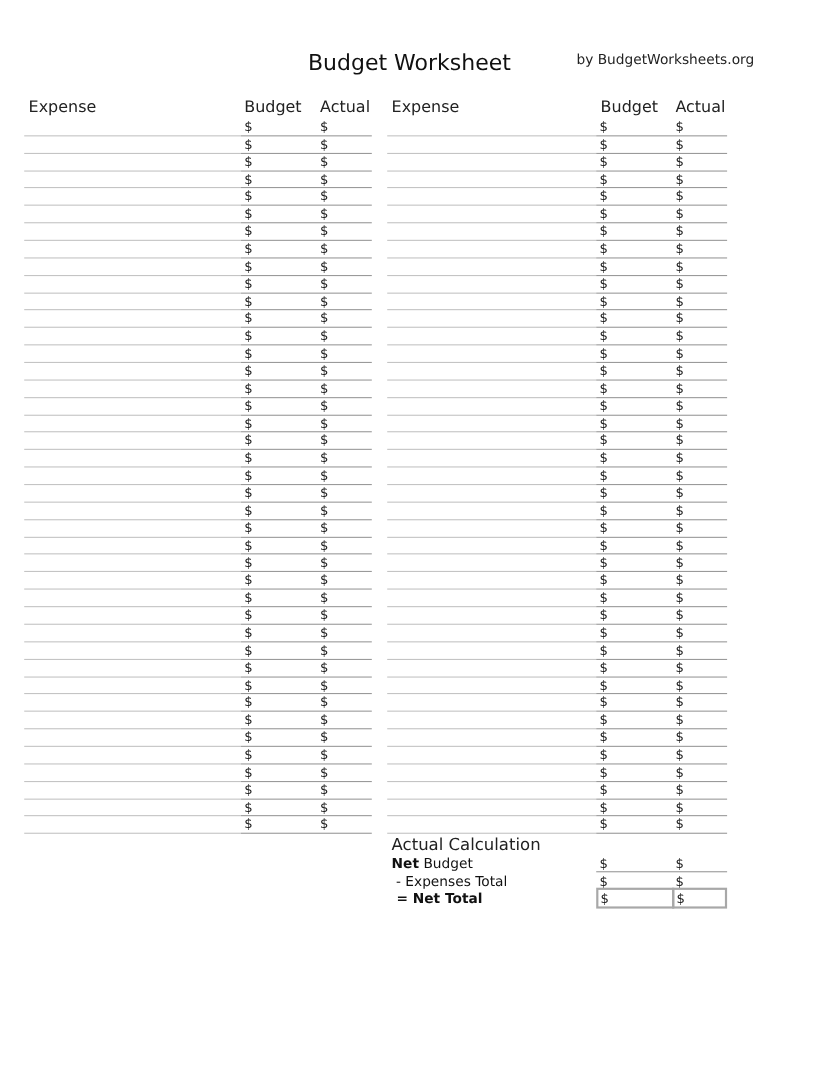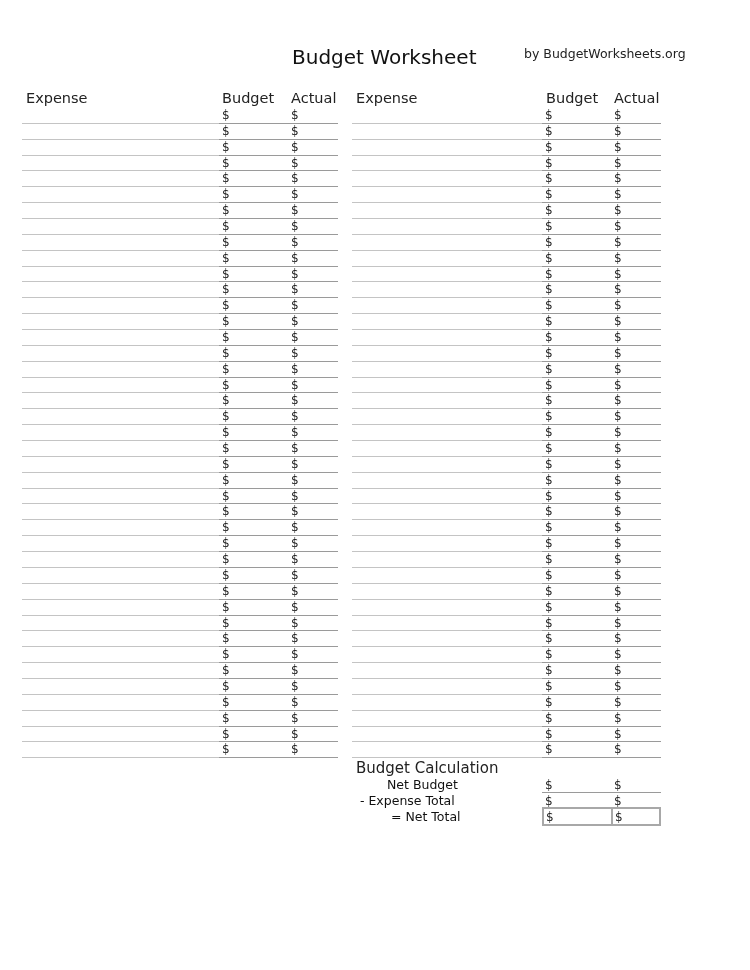--- a/index.html
+++ b/index.html
@@ -1,28 +1,28 @@
 <!DOCTYPE html>
 <html><head>
 <meta charset="utf-8">
 <style>
   html, body { margin:0; padding:0; background:#ffffff; }
   body { width:750px; height:970px; position:relative; overflow:hidden;
          font-family:"DejaVu Sans", sans-serif; color:#111; }
-  .title { position:absolute; left:292px; top:45px; font-size:20px; color:#111; }
+  .title { position:absolute; left:280px; top:45px; font-size:20px; color:#111; }
   .byline { position:absolute; left:524px; top:46px; font-size:12.5px; color:#222; }
   .col-head { position:absolute; top:90px; font-size:14.5px; color:#222; }
   .table { position:absolute; top:108px; }
   .row { position:relative; height:15.87px; }
   .row .line { position:absolute; left:0; right:0; bottom:0; height:1px; background:#c4c4c4; }
   .row .line.dark { background:#9a9a9a; }
   .row .cell { position:absolute; top:0; font-size:12px; line-height:14px; color:#222; }
   .sum-title { position:absolute; left:356px; top:759px; font-size:15px; color:#222; }
   .sum-row { position:absolute; font-size:12.5px; color:#111; }
-  .sum-row b { font-weight:normal;margin-left:31px; }
+  .sum-row b { font-weight:bold; }
   .sum-dollar { position:absolute; font-size:12px; color:#222; }
   .sum-line { position:absolute; height:1px; background:#9a9a9a; }
   .box { position:absolute; border:2px solid #a8a8a8; box-sizing:border-box; }
 </style>
 </head>
 <body>
 
 <div class="title">Budget Worksheet</div>
 <div class="byline">by BudgetWorksheets.org</div>
 
@@ -524,28 +524,28 @@
       <span class="cell" style="left: 262px;">$</span>
     </div>
     <div class="row">
       <div class="line" style="right: 119px;"></div>
       <div class="line dark" style="left: 190px;"></div>
       <span class="cell" style="left: 193px;">$</span>
       <span class="cell" style="left: 262px;">$</span>
     </div>
   </div>
 
-<div class="sum-title">Budget Calculation</div>
+<div class="sum-title">Actual Calculation</div>
 
 <div class="sum-row" style="left:356px; top:777px;"><b>Net</b><span> Budget</span></div>
 <div class="sum-dollar" style="left:545px; top:778px;">$</div>
 <div class="sum-dollar" style="left:614px; top:778px;">$</div>
 <div class="sum-line" style="left:542px; width:119px; top:792px;"></div>
 
-<div class="sum-row" style="left:356px; top:793px; white-space:pre;"> - Expense Total</div>
+<div class="sum-row" style="left:356px; top:793px; white-space:pre;"> - Expenses Total</div>
 <div class="sum-dollar" style="left:545px; top:794px;">$</div>
 <div class="sum-dollar" style="left:614px; top:794px;">$</div>
 
 <div class="sum-row" style="left:356px; top:809px; white-space:pre;"><b> = Net Total</b></div>
 <div class="box" style="left:542px; top:807px; width:71px; height:19px;">
   <span class="sum-dollar" style="left:2px; top:1px;">$</span>
 </div>
 <div class="box" style="left:611px; top:807px; width:50px; height:19px;">
   <span class="sum-dollar" style="left:2px; top:1px;">$</span>
 </div>

